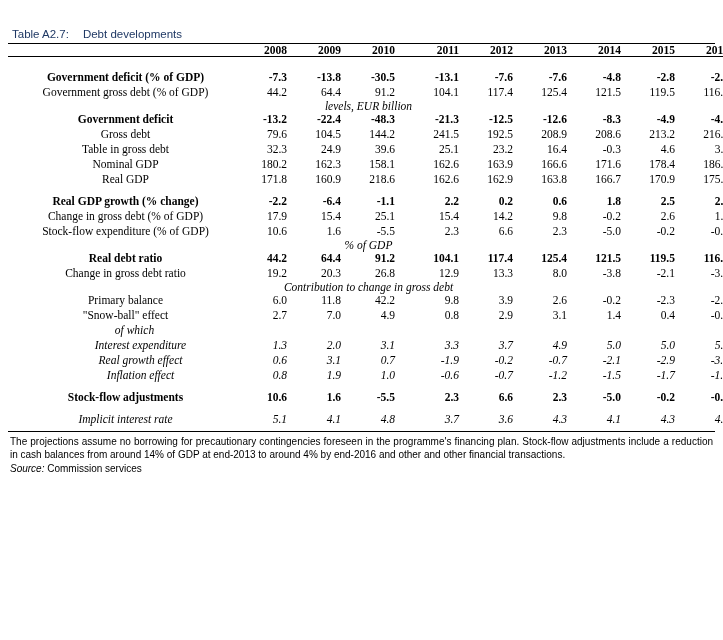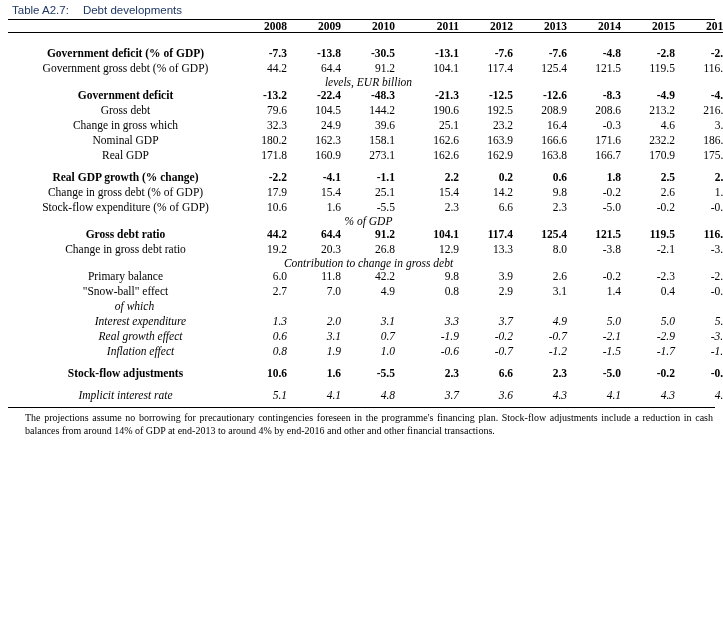--- a/index.html
+++ b/index.html
@@ -26,21 +26,21 @@
   .title-row {
     display: flex;
     align-items: baseline;
     gap: 14px;
     font-family: "Liberation Sans", sans-serif;
     font-size: 11.5px;
     color: #1f3864;
     padding: 4px 0 3px 4px;
   }
   .title-row .t-label { color: #1f3864; }
-  .title-row .t-text { color: #1f3864; }
+  .title-row .t-text { color: #1f3864; margin-top: 24px; }
   .rule {
     border-top: 1px solid #000;
     height: 0;
     margin: 0;
   }
   .rule-thin {
     border-top: 1px solid #000;
     height: 0;
     margin: 0;
   }
@@ -86,26 +86,25 @@
     text-align: center;
     font-style: italic;
     font-size: 11.5px;
     padding: 7px 0 7px 0;
   }
   .spacer-row td { height: 7px; }
   .spacer-row-sm td { height: 4px; }
 
   
   .foot {
-    font-family: Liberation Serif, serif;
+    font-family: Liberation Sans, sans-serif;
     font-size: 10px;
     line-height: 13px;
     padding: 3px 2px 0 2px;
     text-align: justify;
-    margin-left: 15px;
   }
   .source {
     font-family: "Liberation Sans", sans-serif;
     font-size: 10px;
     padding: 2px 2px 0 2px;
   }
   .source i { font-style: italic; }
   .num-cell { font-variant-numeric: tabular-nums; }
 </style>
 </head>
@@ -195,29 +194,29 @@
           <td class="num-cell">-8.3</td>
           <td class="num-cell">-4.9</td>
           <td class="num-cell">-4.5</td>
         </tr>
         <tr class="row">
           <td class="label">Gross debt</td>
           <td class="num-cell">79.6</td>
           <td class="num-cell">104.5</td>
           <td class="num-cell">144.2</td>
           <td></td>
-          <td class="num-cell">190.6</td>
+          <td class="num-cell">241.5</td>
           <td class="num-cell">192.5</td>
           <td class="num-cell">208.9</td>
           <td class="num-cell">208.6</td>
           <td class="num-cell">213.2</td>
           <td class="num-cell">216.6</td>
         </tr>
         <tr class="row">
-          <td class="label">Change in gross which</td>
+          <td class="label">Table in gross debt</td>
           <td class="num-cell">32.3</td>
           <td class="num-cell">24.9</td>
           <td class="num-cell">39.6</td>
           <td></td>
           <td class="num-cell">25.1</td>
           <td class="num-cell">23.2</td>
           <td class="num-cell">16.4</td>
           <td class="num-cell">-0.3</td>
           <td class="num-cell">4.6</td>
           <td class="num-cell">3.4</td>
@@ -225,43 +224,43 @@
         <tr class="row">
           <td class="label">Nominal GDP</td>
           <td class="num-cell">180.2</td>
           <td class="num-cell">162.3</td>
           <td class="num-cell">158.1</td>
           <td></td>
           <td class="num-cell">162.6</td>
           <td class="num-cell">163.9</td>
           <td class="num-cell">166.6</td>
           <td class="num-cell">171.6</td>
-          <td class="num-cell">232.2</td>
+          <td class="num-cell">178.4</td>
           <td class="num-cell">186.4</td>
         </tr>
         <tr class="row">
           <td class="label">Real GDP</td>
           <td class="num-cell">171.8</td>
           <td class="num-cell">160.9</td>
-          <td class="num-cell">273.1</td>
+          <td class="num-cell">218.6</td>
           <td></td>
           <td class="num-cell">162.6</td>
           <td class="num-cell">162.9</td>
           <td class="num-cell">163.8</td>
           <td class="num-cell">166.7</td>
           <td class="num-cell">170.9</td>
           <td class="num-cell">175.7</td>
         </tr>
         <tr class="spacer-row">
           <td colspan="11"></td>
         </tr>
         <tr class="row bold">
           <td class="label">Real GDP growth (% change)</td>
           <td class="num-cell">-2.2</td>
-          <td class="num-cell">-4.1</td>
+          <td class="num-cell">-6.4</td>
           <td class="num-cell">-1.1</td>
           <td></td>
           <td class="num-cell">2.2</td>
           <td class="num-cell">0.2</td>
           <td class="num-cell">0.6</td>
           <td class="num-cell">1.8</td>
           <td class="num-cell">2.5</td>
           <td class="num-cell">2.8</td>
         </tr>
         <tr class="row">
@@ -287,21 +286,21 @@
           <td class="num-cell">6.6</td>
           <td class="num-cell">2.3</td>
           <td class="num-cell">-5.0</td>
           <td class="num-cell">-0.2</td>
           <td class="num-cell">-0.6</td>
         </tr>
         <tr>
           <td colspan="11" class="section-head">% of GDP</td>
         </tr>
         <tr class="row bold">
-          <td class="label">Gross debt ratio</td>
+          <td class="label">Real debt ratio</td>
           <td class="num-cell">44.2</td>
           <td class="num-cell">64.4</td>
           <td class="num-cell">91.2</td>
           <td></td>
           <td class="num-cell">104.1</td>
           <td class="num-cell">117.4</td>
           <td class="num-cell">125.4</td>
           <td class="num-cell">121.5</td>
           <td class="num-cell">119.5</td>
           <td class="num-cell">116.2</td>
@@ -434,14 +433,18 @@
         </tr>
         <tr class="spacer-row-sm">
           <td colspan="11"></td>
         </tr>
       </tbody>
   </table>
 
   <div class="rule-thin"></div>
 
   <div class="foot">The projections assume no borrowing for precautionary contingencies foreseen in the programme's financing plan. Stock-flow adjustments include a reduction in cash balances from around 14% of GDP at end-2013 to around 4% by end-2016 and other and other financial transactions.</div>
+  <div class="source">
+    <i>Source:</i>
+    <span>Commission services</span>
+  </div>
 
 </div>
 
 </body></html>

